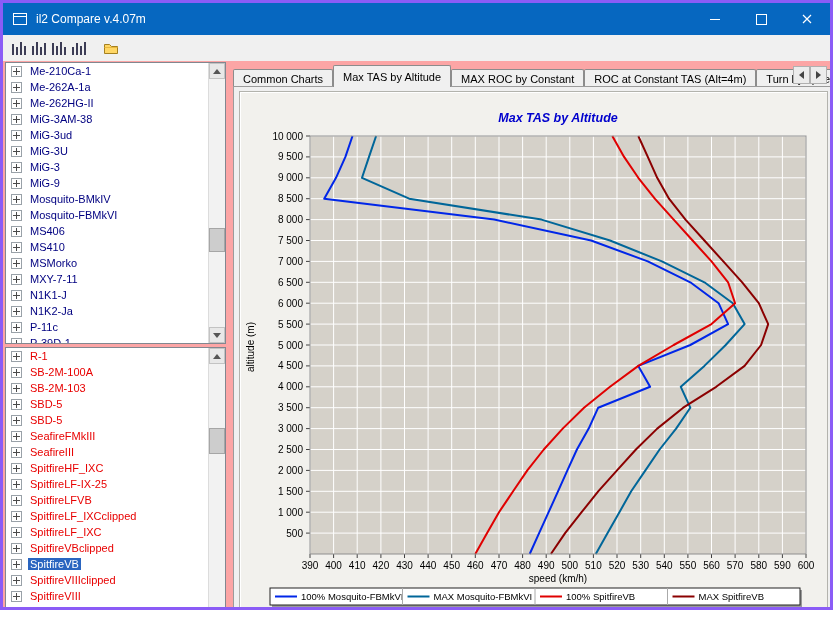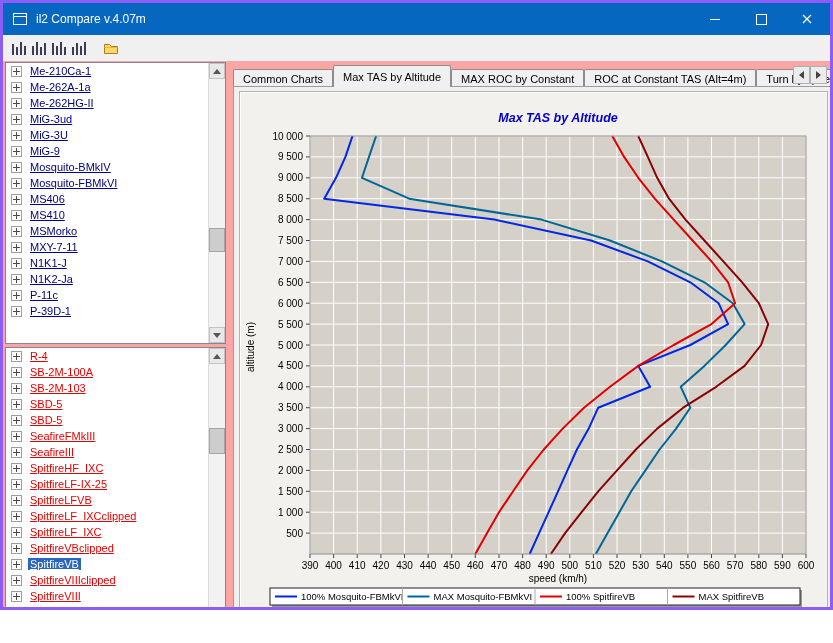--- a/index.html
+++ b/index.html
@@ -22,21 +22,21 @@
   .bars i{display:block;width:2px;background:#3c3c55;}
   
   .listbox{position:absolute;left:2px;width:221px;background:#fff;
            border:1px solid #828790;box-sizing:border-box;overflow:hidden;}
   #list-top{top:59px;height:282px;}
   #list-bottom{top:344px;height:281px;}
   .row{height:16px;display:flex;align-items:center;padding-left:5px;white-space:nowrap;overflow:hidden;}
   .plus{width:11px;height:11px;border:1px solid #99a1a8;background:#fff;position:relative;flex:0 0 auto;box-sizing:border-box;}
   .plus::before{content:"";position:absolute;left:1px;right:1px;top:4px;height:1px;background:#4a4a4a;}
   .plus::after{content:"";position:absolute;top:1px;bottom:1px;left:4px;width:1px;background:#4a4a4a;}
-  .lbl{margin-left:6px;padding:0 2px;text-decoration:underline;}
+  .lbl{margin-left:6px;padding:0 2px;}
   .top-item .lbl{color:#000080;}
   .bottom-item .lbl{color:#e80000;}
   .row.selected .lbl{background:#2a65c0;color:#fff;}
   
   .vscroll{position:absolute;right:0;top:0;bottom:0;width:16px;background:#f2f2f2;border-left:1px solid #dcdcdc;}
   .sb-btn{position:absolute;left:0;width:16px;height:16px;background:#e8e8e8;border:1px solid #c3c3c3;
           box-sizing:border-box;display:flex;align-items:center;justify-content:center;}
   .sb-up{top:0;} .sb-down{bottom:0;}
   .arr-up{width:0;height:0;border-left:4px solid transparent;border-right:4px solid transparent;border-bottom:5px solid #555;}
   .arr-down{width:0;height:0;border-left:4px solid transparent;border-right:4px solid transparent;border-top:5px solid #555;}
@@ -150,25 +150,33 @@
       <div class="row top-item">
         <span class="plus"></span>
         <span class="lbl">Me-262A-1a</span>
       </div>
       <div class="row top-item">
         <span class="plus"></span>
         <span class="lbl">Me-262HG-II</span>
       </div>
       <div class="row top-item">
         <span class="plus"></span>
+        <span class="lbl">MiG-3AM-38</span>
+      </div>
+      <div class="row top-item">
+        <span class="plus"></span>
         <span class="lbl">MiG-3ud</span>
       </div>
       <div class="row top-item">
         <span class="plus"></span>
         <span class="lbl">MiG-3U</span>
+      </div>
+      <div class="row top-item">
+        <span class="plus"></span>
+        <span class="lbl">MiG-3</span>
       </div>
       <div class="row top-item">
         <span class="plus"></span>
         <span class="lbl">MiG-9</span>
       </div>
       <div class="row top-item">
         <span class="plus"></span>
         <span class="lbl">Mosquito-BMkIV</span>
       </div>
       <div class="row top-item">
@@ -213,21 +221,21 @@
       <div class="sb-btn sb-up">
           <span class="arr-up"></span>
         </div>
       <div class="sb-thumb"></div>
       <div class="sb-btn sb-down">
           <span class="arr-down"></span>
         </div>
     </div>
   <div class="row bottom-item">
         <span class="plus"></span>
-        <span class="lbl">R-4</span>
+        <span class="lbl">R-1</span>
       </div>
       <div class="row bottom-item">
         <span class="plus"></span>
         <span class="lbl">SB-2M-100A</span>
       </div>
       <div class="row bottom-item">
         <span class="plus"></span>
         <span class="lbl">SB-2M-103</span>
       </div>
       <div class="row bottom-item">

